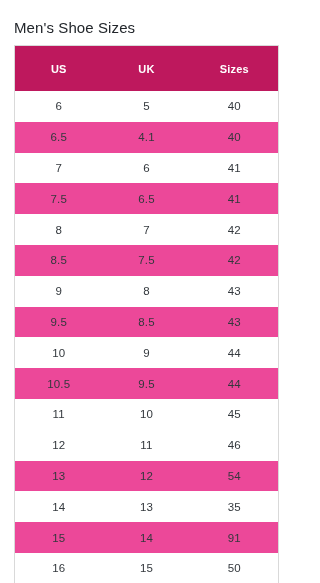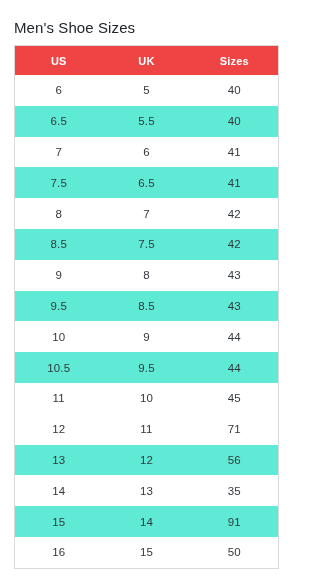--- a/index.html
+++ b/index.html
@@ -38,44 +38,44 @@
     width: 264px;
   }
   table.size-table {
     width: 264px;
     border-collapse: collapse;
     border: 1px solid #d9d9d9;
     table-layout: fixed;
     background: #ffffff;
   }
   table.size-table thead th {
-    background: #ef4444;
+    background: #be185d;
     color: #ffffff;
     font-size: 11px;
     font-weight: bold;
     height: 29px;
-    padding: 0;
+    padding: 8px;
     text-align: center;
     letter-spacing: 0.2px;
     border: none;
   }
   table.size-table tbody td {
     height: 30.8px;
     padding: 0;
     text-align: center;
     font-size: 11.5px;
     color: #33383d;
     border: none;
     letter-spacing: 0.2px;
   }
   table.size-table tbody tr.odd-row td {
     background: #ffffff;
   }
   table.size-table tbody tr.even-row td {
-    background: #5eead4;
+    background: #ec4899;
   }
   col.col-us { width: 88px; }
   col.col-uk { width: 88px; }
   col.col-eu { width: 88px; }
 </style>
 </head>
 <body>
 
 <div class="page">
 
@@ -96,21 +96,21 @@
         </tr>
       </thead>
       <tbody id="table-body">
           <tr class="odd-row">
             <td>6</td>
             <td>5</td>
             <td>40</td>
           </tr>
           <tr class="even-row">
             <td>6.5</td>
-            <td>5.5</td>
+            <td>4.1</td>
             <td>40</td>
           </tr>
           <tr class="odd-row">
             <td>7</td>
             <td>6</td>
             <td>41</td>
           </tr>
           <tr class="even-row">
             <td>7.5</td>
             <td>6.5</td>
@@ -147,26 +147,26 @@
             <td>44</td>
           </tr>
           <tr class="odd-row">
             <td>11</td>
             <td>10</td>
             <td>45</td>
           </tr>
           <tr class="odd-row">
             <td>12</td>
             <td>11</td>
-            <td>71</td>
+            <td>46</td>
           </tr>
           <tr class="even-row">
             <td>13</td>
             <td>12</td>
-            <td>56</td>
+            <td>54</td>
           </tr>
           <tr class="odd-row">
             <td>14</td>
             <td>13</td>
             <td>35</td>
           </tr>
           <tr class="even-row">
             <td>15</td>
             <td>14</td>
             <td>91</td>

